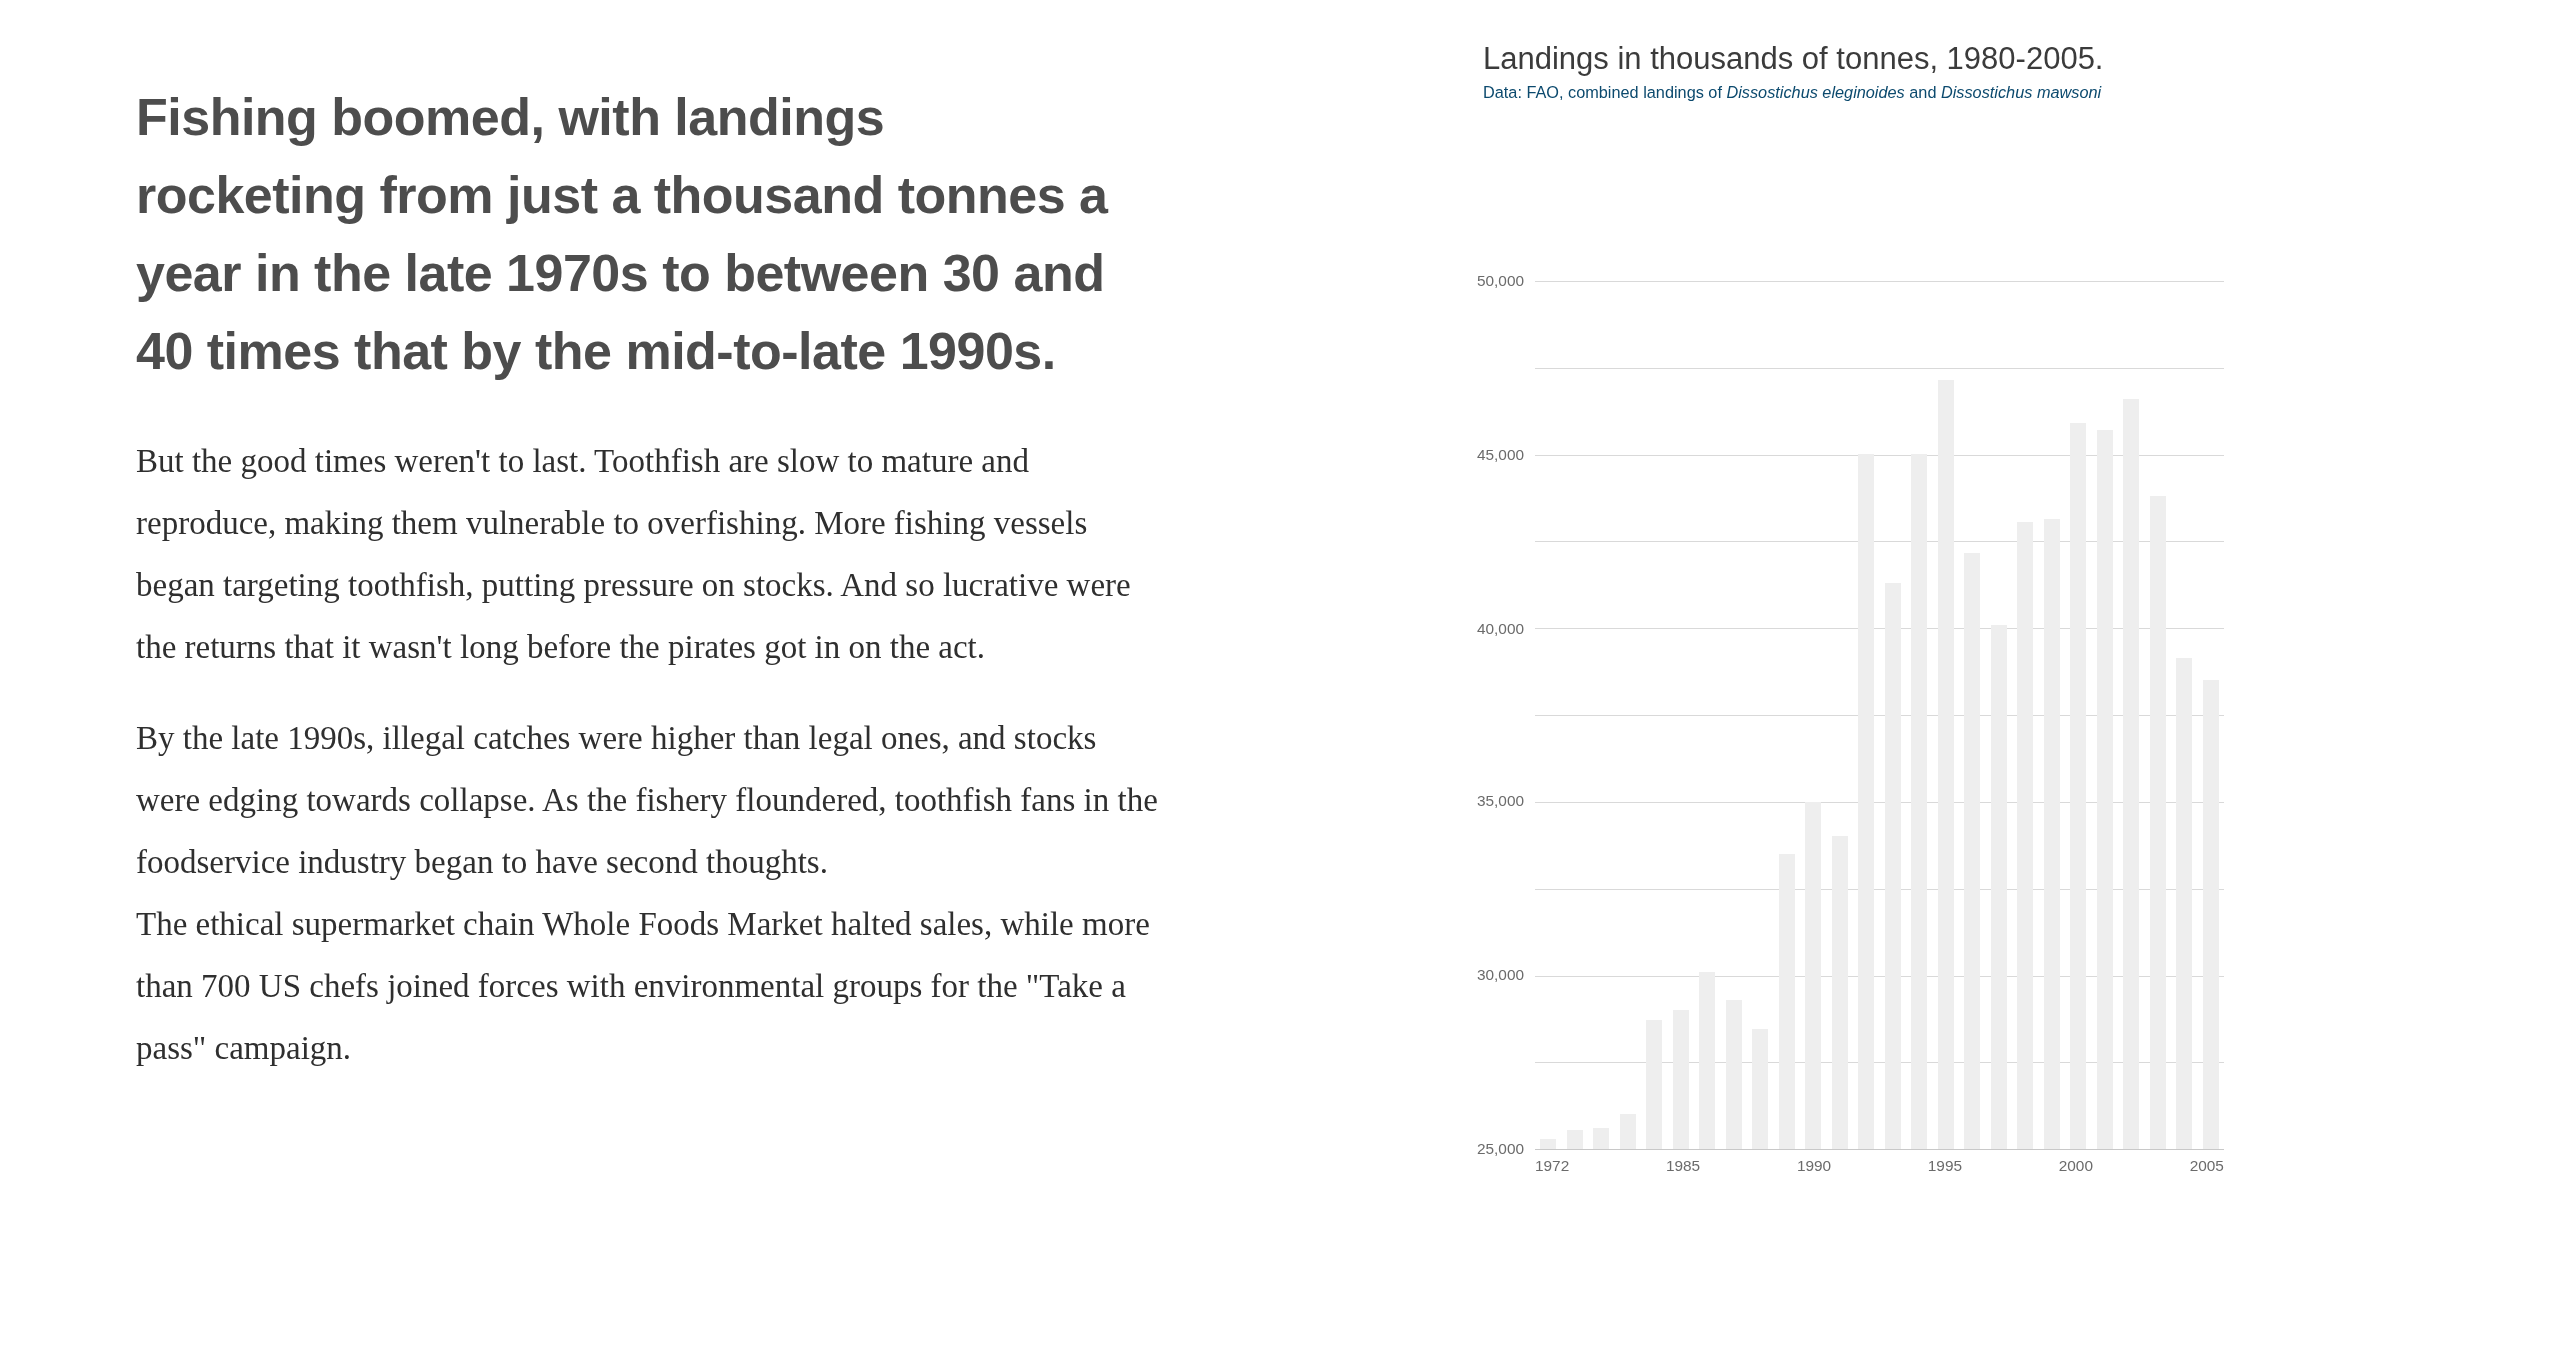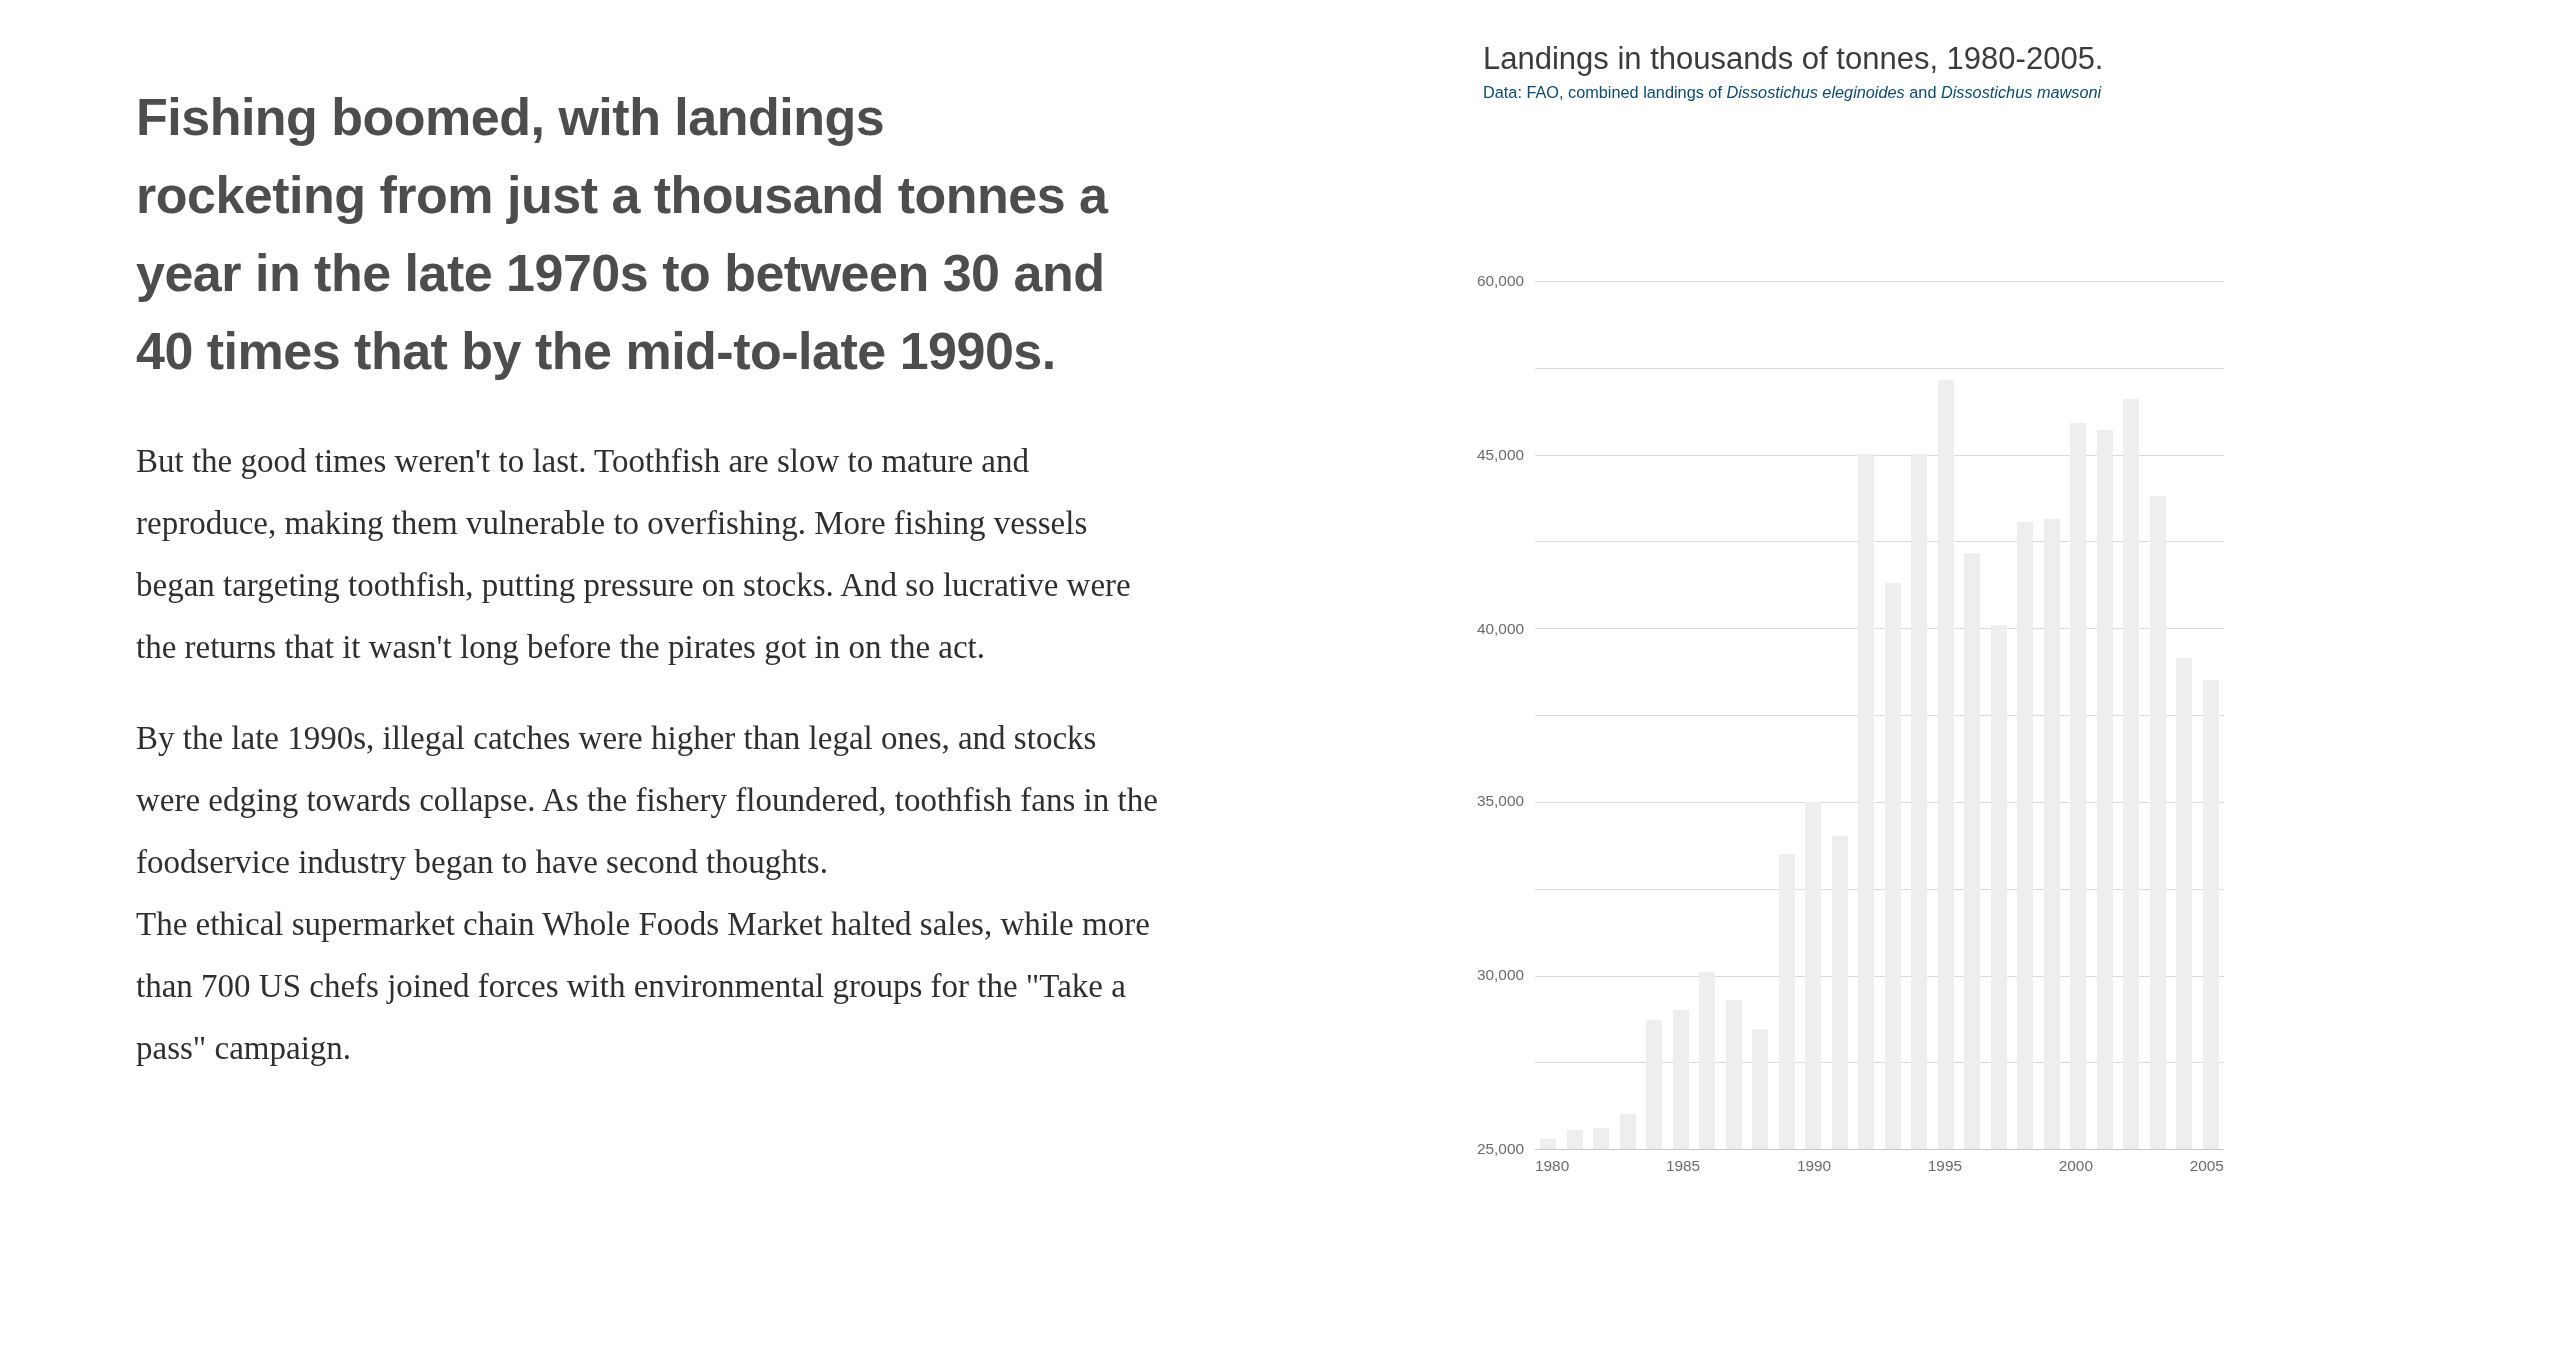--- a/index.html
+++ b/index.html
@@ -168,21 +168,21 @@
 
   <div class="chart-card">
     <div class="chart-subtitle">Landings in thousands of tonnes, 1980-2005.</div>
     <div class="chart-source">
       <span>Data: FAO, combined landings of </span><i>Dissostichus eleginoides</i><span> and </span><i>Dissostichus mawsoni</i>
     </div>
 
     <div class="plot-wrap">
       <div class="grid-area" id="grid-area">
         <div class="gridline" style="top: 0px;">
-            <div class="ylabel" style="top: 0px;">60,000</div>
+            <div class="ylabel" style="top: 0px;">50,000</div>
           </div>
           <div class="gridline" style="top: 87px;">
             <div class="ylabel" style="top: 87px;">45,000</div>
           </div>
           <div class="gridline" style="top: 174px;">
             <div class="ylabel" style="top: 174px;">40,000</div>
           </div>
           <div class="gridline" style="top: 260px;">
             <div class="ylabel" style="top: 260px;">35,000</div>
           </div>
@@ -272,21 +272,21 @@
             </div>
             <div class="bar-slot">
               <div class="bar" title="2004: 28300" style="height: 491px; background: rgb(238, 238, 238);"></div>
             </div>
             <div class="bar-slot">
               <div class="bar" title="2005: 27000" style="height: 469px; background: rgb(238, 238, 238);"></div>
             </div>
           </div>
       </div>
       <div class="xlabels" id="xlabels">
-          <div class="xslot">1980</div>
+          <div class="xslot">1972</div>
           <div class="xslot"></div>
           <div class="xslot"></div>
           <div class="xslot"></div>
           <div class="xslot"></div>
           <div class="xslot">1985</div>
           <div class="xslot"></div>
           <div class="xslot"></div>
           <div class="xslot"></div>
           <div class="xslot"></div>
           <div class="xslot">1990</div>

